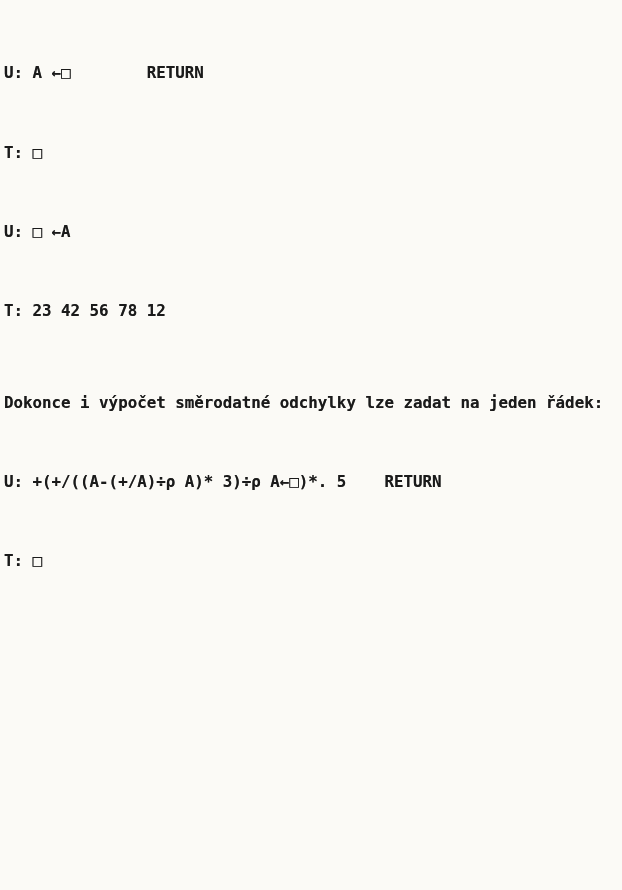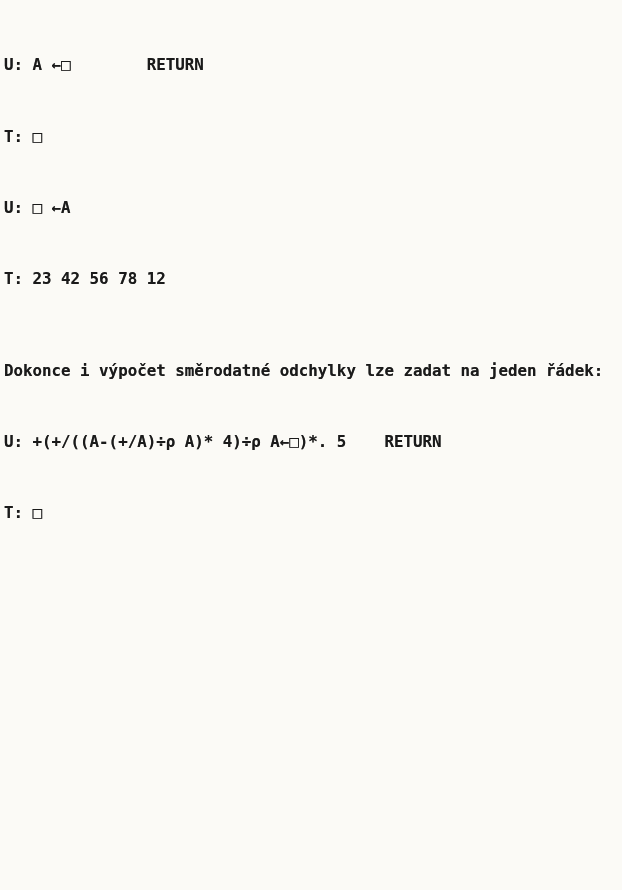--- a/index.html
+++ b/index.html
@@ -15,33 +15,33 @@
     height: 890px;
     padding: 6px 0 0 4px;
     font-family: "DejaVu Sans Mono", "Liberation Mono", monospace;
     font-size: 15.8px;
     font-weight: 700;
     line-height: 23.7px;
     color: #1a1a1a;
     white-space: pre;
     text-shadow: 0 0 0.5px rgba(20,20,20,0.55);
   }
-  .ln { min-height: 23.7px; }
+  .ln { min-height: 23.7px; margin-top: 8px; }
   .gap-sm { margin-top: 21px; }
 </style>
 </head>
 <body>
 
 <div class="page">
   <div class="ln">U: A ←□        RETURN</div>
   <div class="ln">T: □</div>
   <div class="ln">U: □ ←A</div>
   <div class="ln">T: 23 42 56 78 12</div>
   <div class="ln gap-sm">Dokonce i výpočet směrodatné odchylky lze zadat na jeden řádek:</div>
-  <div class="ln">U: +(+/((A-(+/A)÷ρ A)* 4)÷ρ A←□)*. 5    RETURN</div>
+  <div class="ln">U: +(+/((A-(+/A)÷ρ A)* 3)÷ρ A←□)*. 5    RETURN</div>
   <div class="ln">T: □</div>
   
   
   
   
   
   
   
   
   

